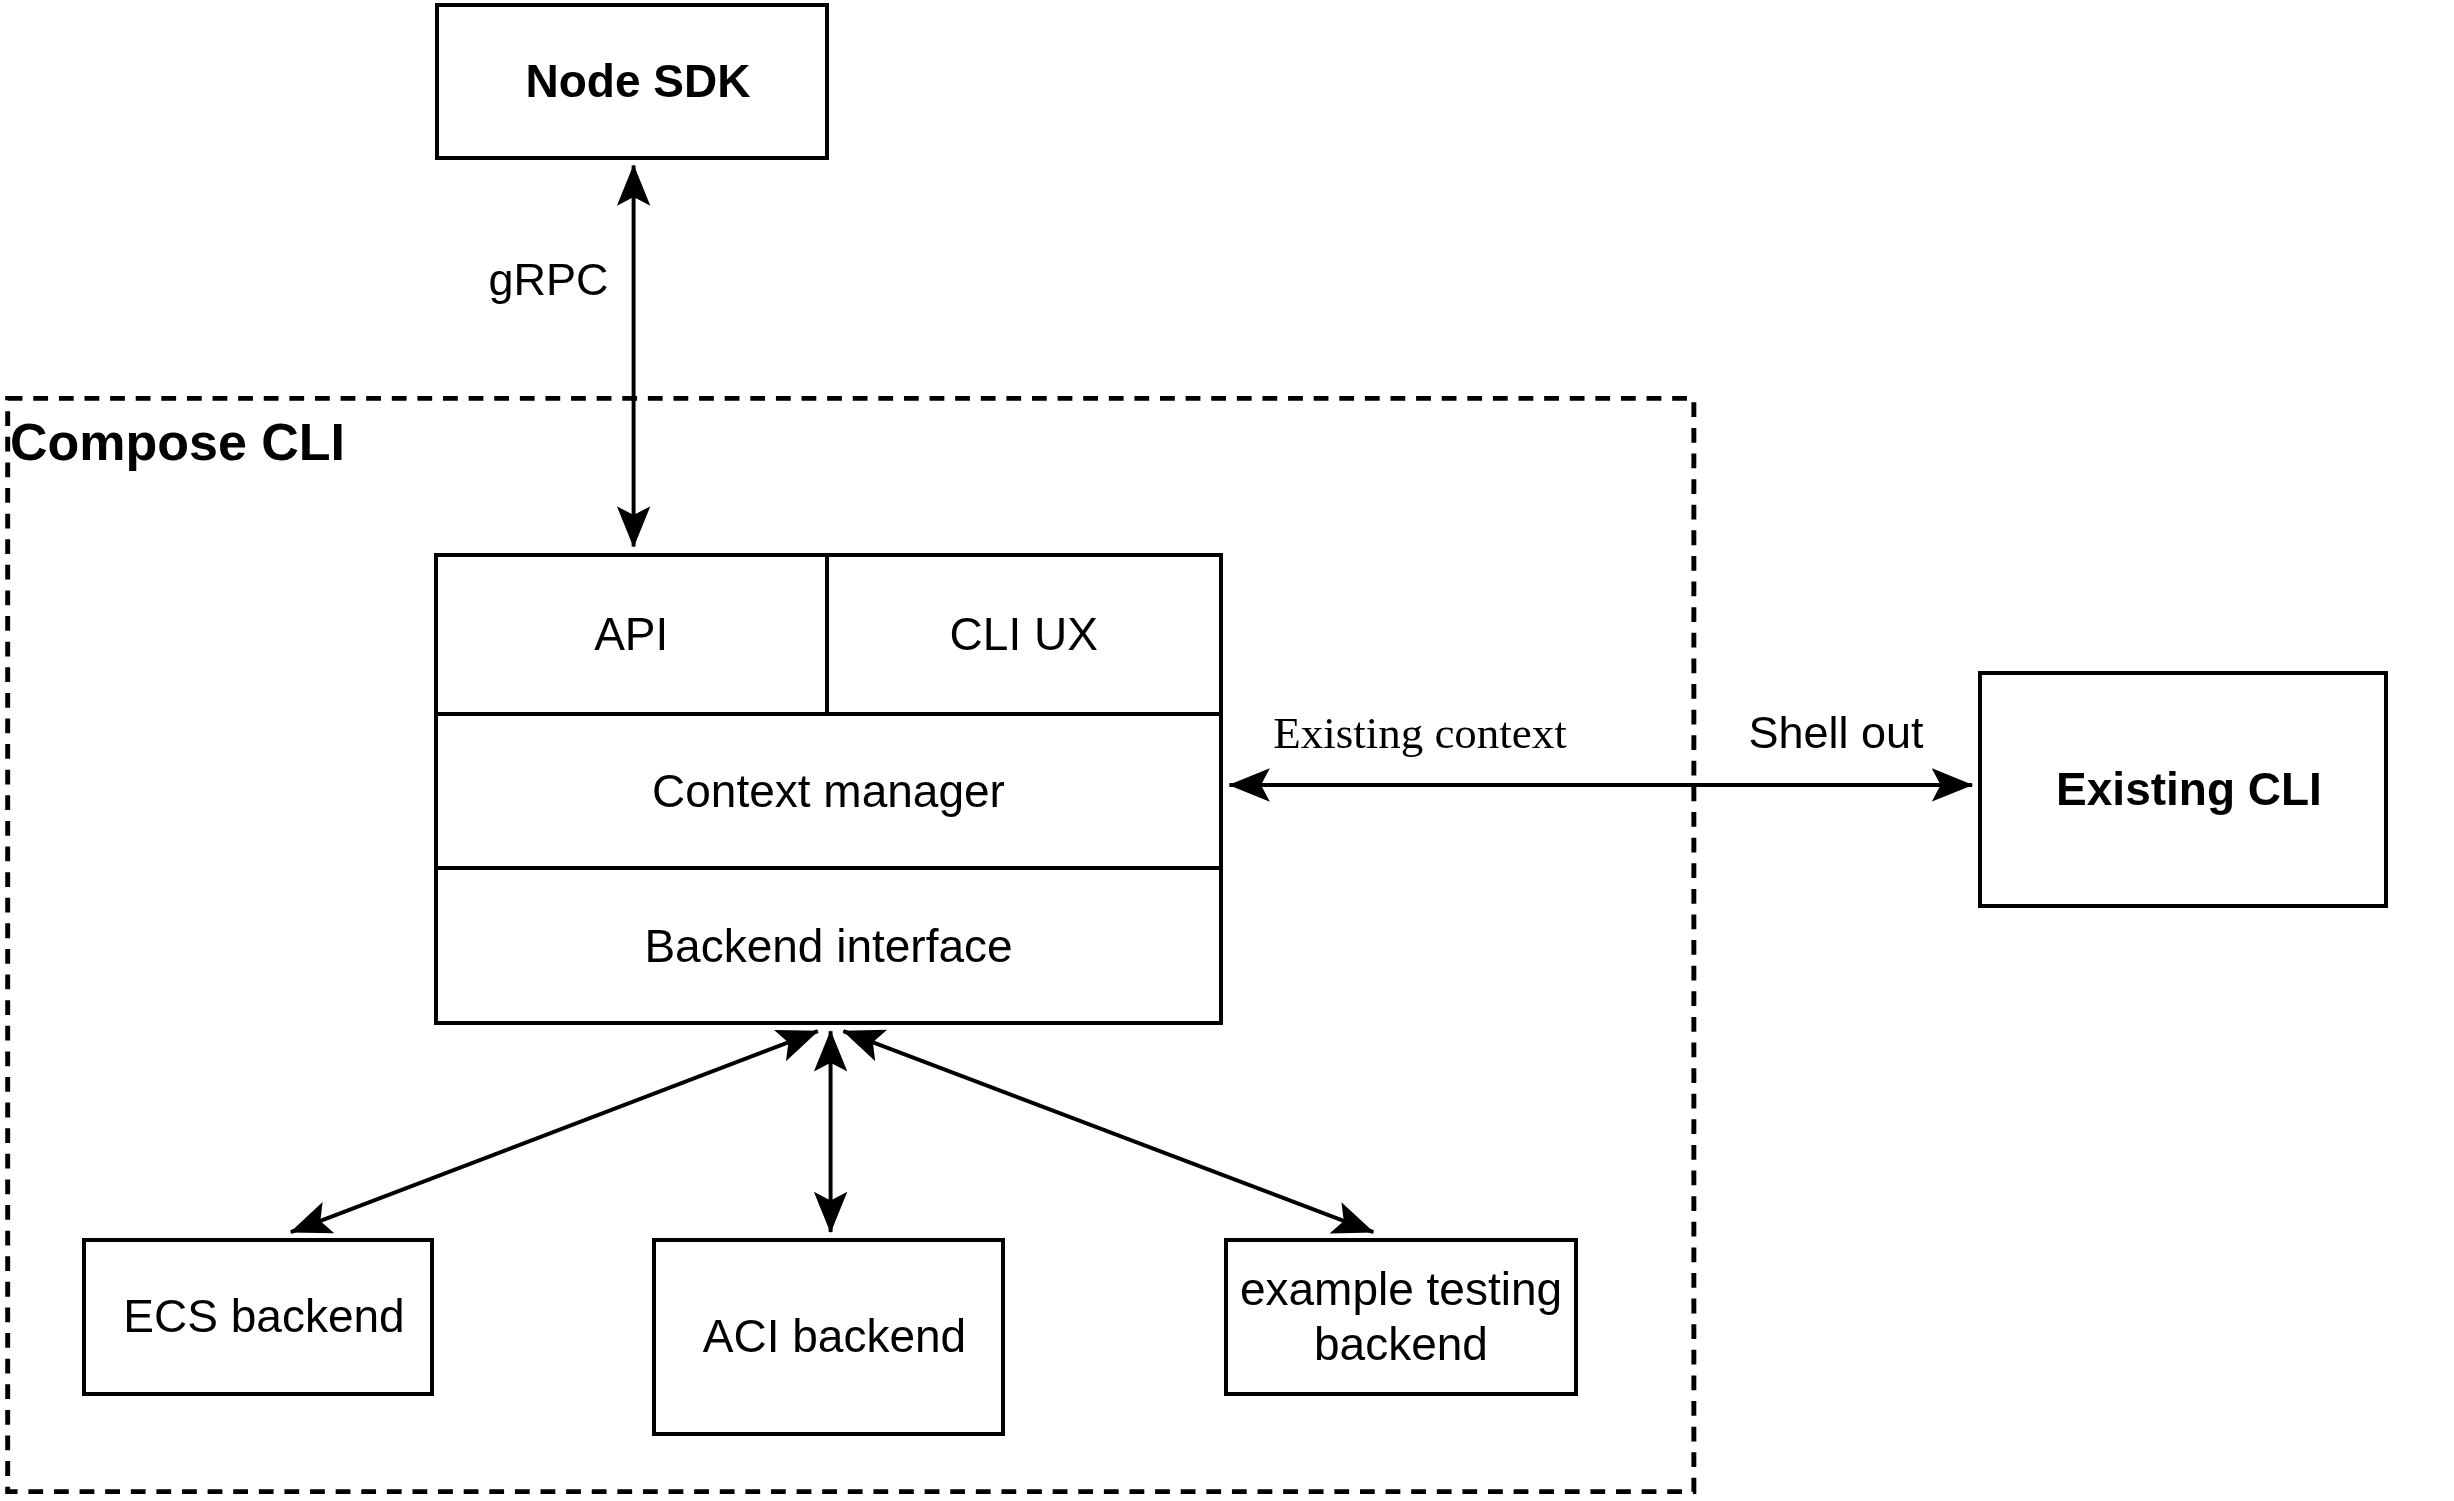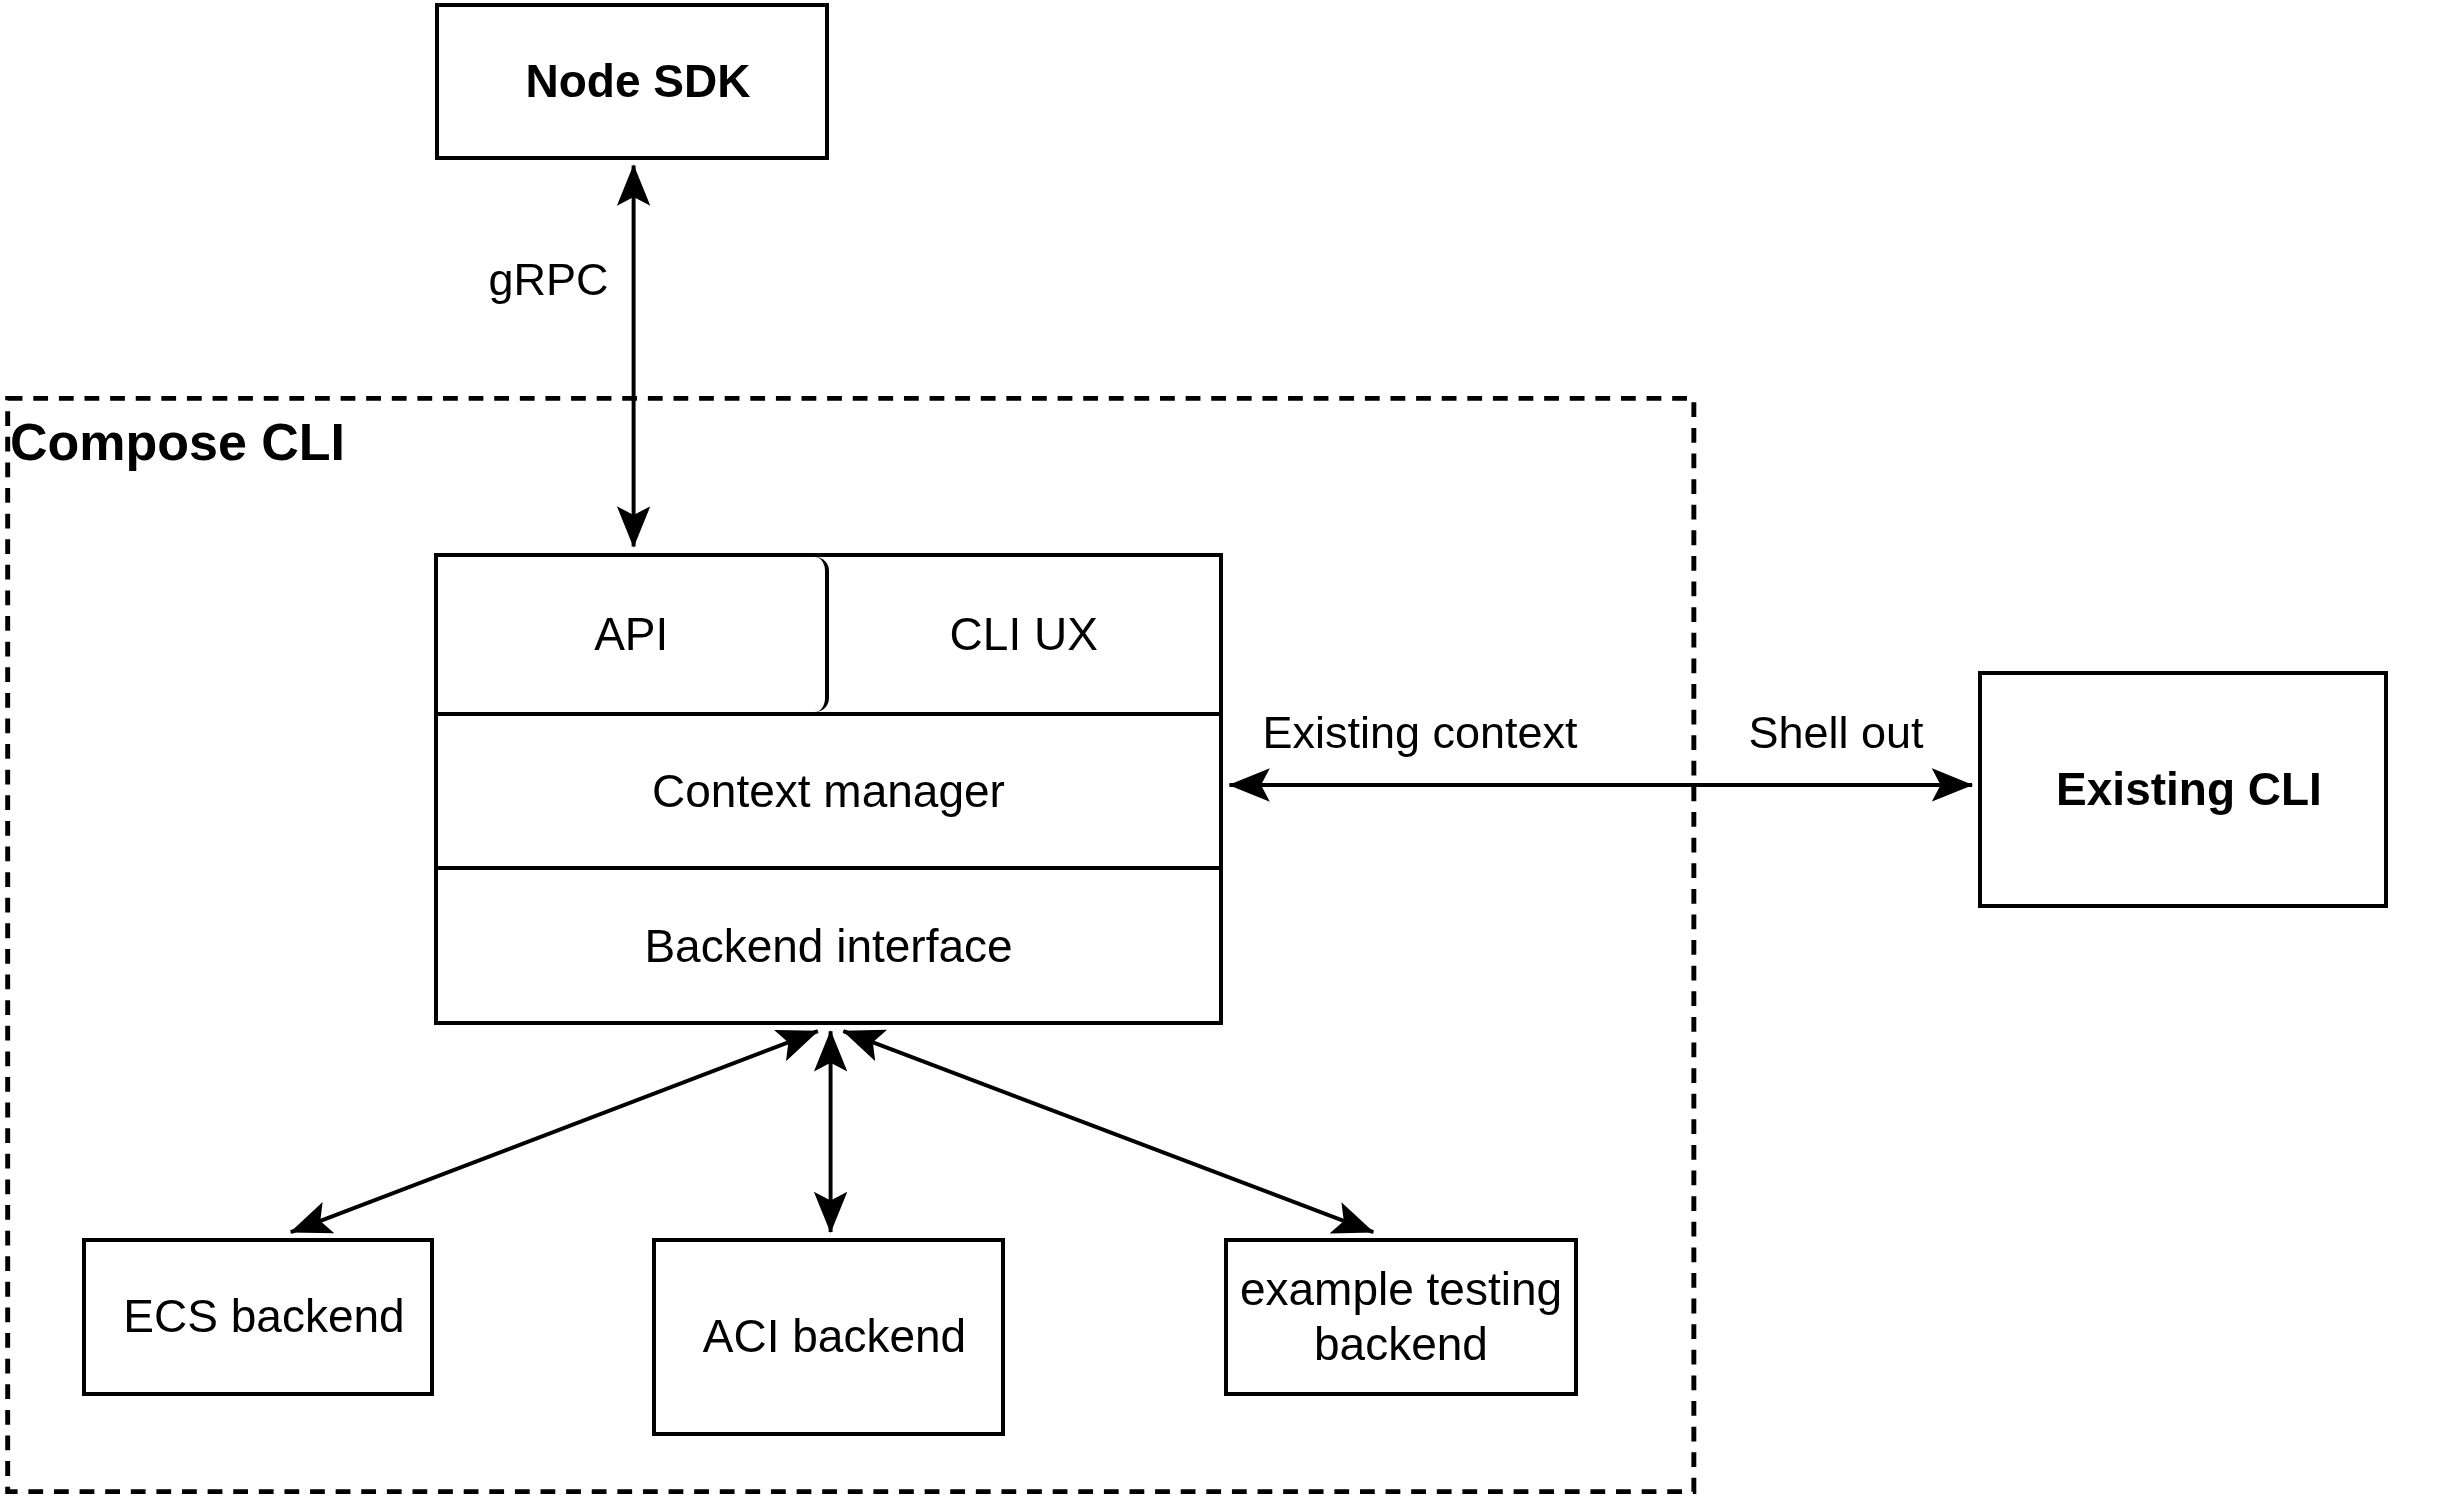--- a/index.html
+++ b/index.html
@@ -36,21 +36,21 @@
     display:flex;align-items:center;justify-content:center;
     font-size:46px;
     box-sizing:border-box;
   }
   .crow + .crow{border-top:4.9px solid #000000;}
   .split{display:grid;grid-template-columns:1fr 1fr;align-items:stretch;}
   .cell{
     display:flex;align-items:center;justify-content:center;
     box-sizing:border-box;
   }
-  .cell-left{border-right:4.9px solid #000000;border-radius:14px;}
+  .cell-left{border-right:4.9px solid #000000;}
   .edge-label{
     position:absolute;
     font-size:45px;
     white-space:nowrap;
     text-align:center;
   }
   .container-label{
     position:absolute;
     left:9.9px;top:412px;
     font-size:52px;font-weight:bold;
@@ -100,21 +100,21 @@
       </div>
     </div>
     <div class="crow">
       <span>Context manager</span>
     </div>
     <div class="crow">
       <span>Backend interface</span>
     </div>
   </div>
 
-  <div class="edge-label" style="left:1223px;top:707px;width:394px;">Existing context</div>
+  <div class="edge-label" style="left:1223px;top:707px;width:394px;font-family:Liberation Serif, serif;">Existing context</div>
   <div class="edge-label" style="left:1698px;top:707px;width:276px;">Shell out</div>
 
   <div class="box bold" style="left:1978px;top:671px;width:410px;height:237px;">
     <span>Existing CLI</span>
   </div>
 
   <div class="box" style="left:82px;top:1238px;width:352px;height:158px;">
     <span>ECS backend</span>
   </div>
 

